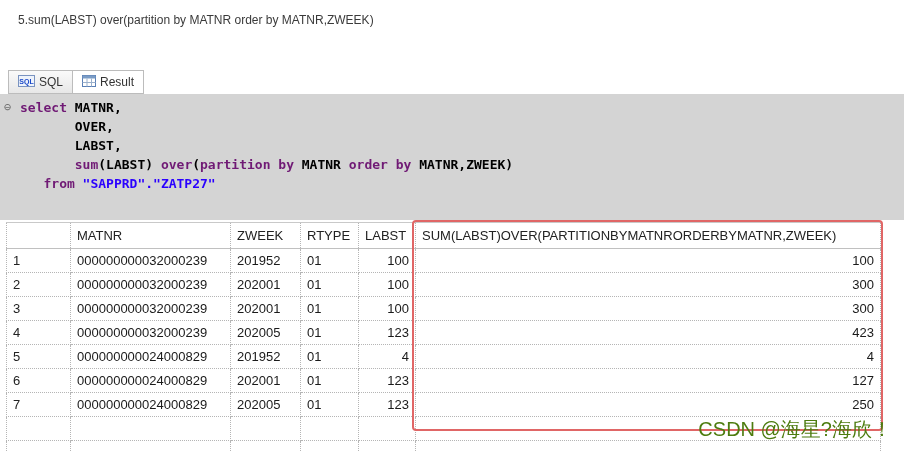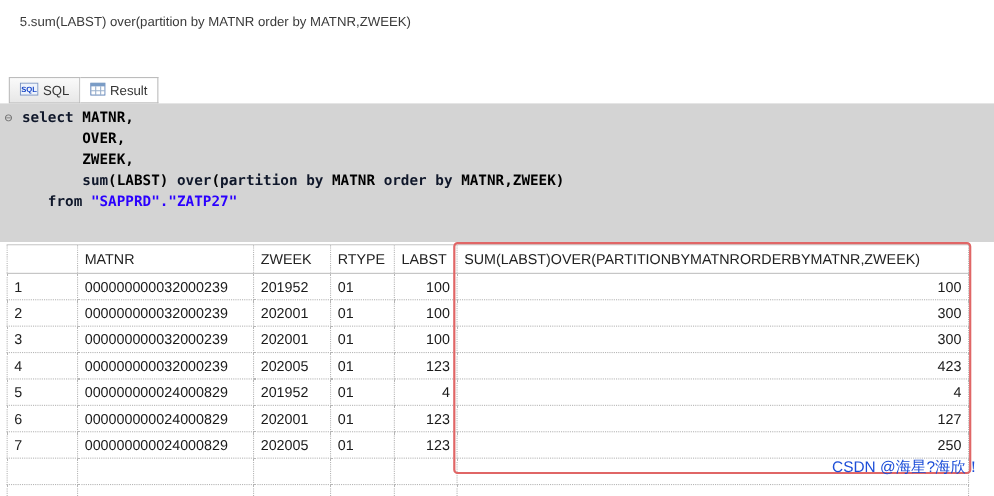--- a/index.html
+++ b/index.html
@@ -23,21 +23,21 @@
   .sql-badge-icon { flex:0 0 auto; }
   .grid-icon { flex:0 0 auto; }
   
   .code {
     position:absolute; left:0; top:94px; width:904px; height:126px;
     background:#d4d4d4; font-family:"DejaVu Sans Mono", monospace;
     font-size:13px; font-weight:bold; line-height:19px; color:#000;
     padding:4px 0 0 20px;
   }
   .cl { white-space:pre; }
-  .kw { color:#0f172a; }
+  .kw { color:#701a75; }
   .str { color:#2a00ff; }
   .fold {
     position:absolute; left:4px; top:7px; font-size:12px; font-weight:normal;
     color:#6f6f6f; cursor:pointer; line-height:12px;
   }
   
   .grid {
     position:absolute; left:6px; top:222px; border-collapse:collapse;
     table-layout:fixed; font-size:13px; color:#1a1a1a; background:#fff;
   }
@@ -47,21 +47,21 @@
   }
   .grid th { height:26px; border-bottom:1px solid #c0c0c0; border-top:1px solid #c9c9c9; color:#222; }
   .grid td.right, .grid th.right { text-align:right; }
   .grid td.sumcol { text-align:right; }
   .grid td.numcell { color:#222; }
   .red-box {
     position:absolute; left:412px; top:220px; width:471px; height:211px;
     border:2px solid #e06666; border-radius:4px; pointer-events:none;
   }
   .watermark {
-    position:absolute; right:12px; top:416px; font-size:14px; color:#1d4ed8;
+    position:absolute; right:12px; top:416px; font-size:20px; color:#4d7c0f;
   }
 </style>
 </head>
 <body>
 
 <div class="screen">
 
   <div class="page-title">5.sum(LABST) over(partition by MATNR order by MATNR,ZWEEK)</div>
 
   <div class="tabbar">
@@ -81,21 +81,21 @@
             <line x1="0.5" y1="7.5" x2="13.5" y2="7.5" stroke="#9ab0cc"></line>
           </svg></span>
       <span>Result</span>
     </div>
   </div>
 
   <div class="code">
     <span class="fold">⊖</span>
     <div class="cl"><span class="kw">select</span><span> MATNR,</span></div>
     <div class="cl"><span>       OVER,</span></div>
-    <div class="cl"><span>       ZWEEK,</span></div>
+    <div class="cl"><span>       LABST,</span></div>
     <div class="cl"><span>       </span><span class="kw">sum</span><span>(LABST) </span><span class="kw">over</span><span>(</span><span class="kw">partition by</span><span> MATNR </span><span class="kw">order by</span><span> MATNR,ZWEEK)</span></div>
     <div class="cl"><span>   </span><span class="kw">from</span><span class="str"> "SAPPRD"."ZATP27"</span></div>
   </div>
 
   <table class="grid">
     <colgroup>
       <col style="width:64px">
         <col style="width:160px">
         <col style="width:70px">
       <col style="width:58px">

